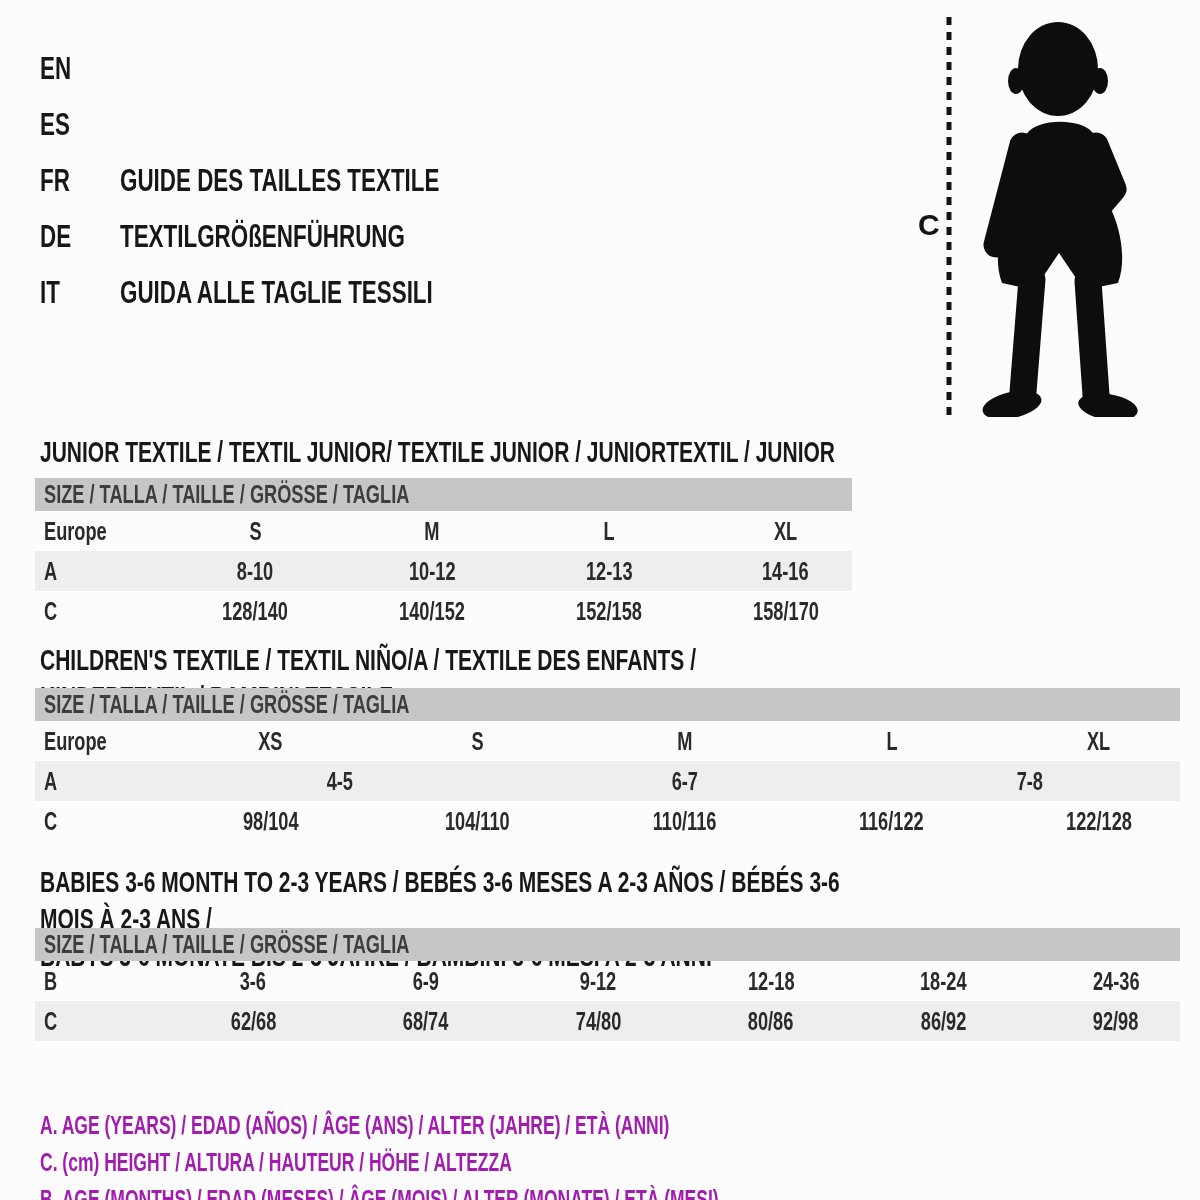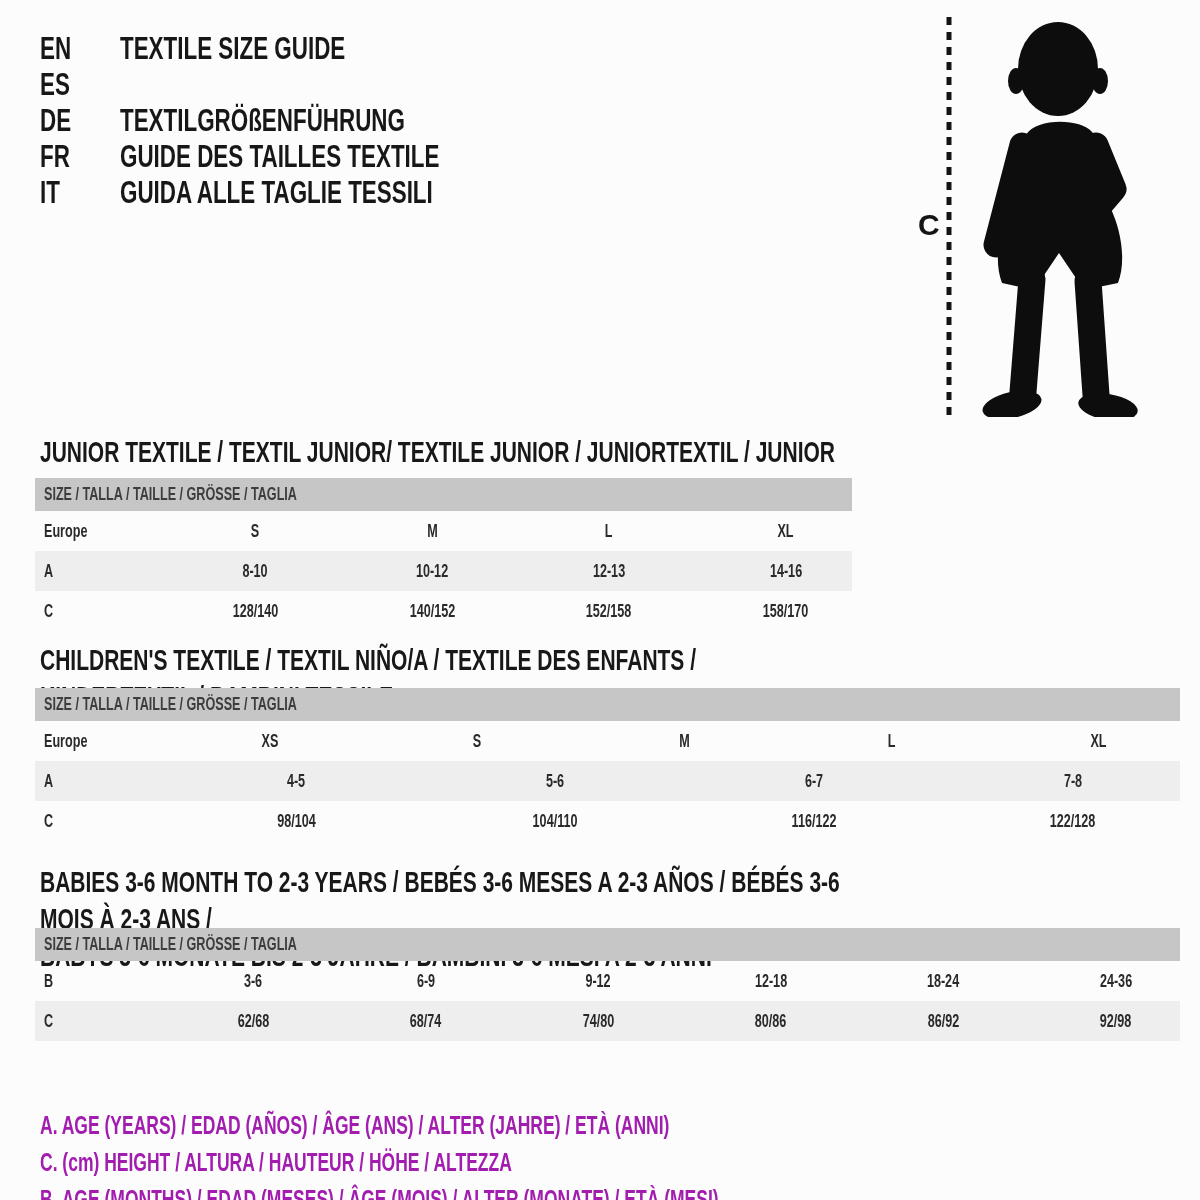--- a/index.html
+++ b/index.html
@@ -9,64 +9,63 @@
     position:relative; width:1200px; height:1200px; overflow:hidden;
     background:#fcfcfc; color:#1d1d1d;
     font-family:"Liberation Sans", sans-serif; font-weight:bold;
   }
   
   .cx  { display:inline-block; transform:scaleX(0.70); transform-origin:0 50%; white-space:pre-line; }
   .cxc { display:inline-block; transform:scaleX(0.70); transform-origin:50% 50%; white-space:nowrap; }
 
   
   .lang { position:absolute; left:40px; top:30px; }
-  .lang-row { display:flex; height:36px; align-items:center; font-size:32px; color:#171717; }
+  .lang-row { display:flex; height:36px; align-items:center; font-size:32px; color:#171717;margin-top:20px; }
   .lang-code { width:80px; flex:0 0 80px; }
 
   
   .figure { position:absolute; left:918px; top:12px; width:240px; height:412px; }
   .dash-line { position:absolute; left:26px; top:5px; }
   .c-label { position:absolute; left:0px; top:196px; font-size:30px; color:#141414; }
   .baby { position:absolute; left:50px; top:5px; }
 
   
   .section-title { position:absolute; left:40px; font-size:30px; line-height:37px; color:#181818; }
 
   
-  .stable { position:absolute; left:35px; font-size:18px; }
+  .stable { position:absolute; left:35px; font-size:26px; }
   .thead { height:33px; background:#c6c6c6; color:#3d3d3d; display:flex; align-items:center; padding-left:9px; }
   .trow  { display:flex; height:40px; align-items:center; color:#2a2a2a;gap:44px; }
   .trow.shade { background:#eeeeee; }
   .tlabel { flex:0 0 110px; width:110px; padding-left:9px; }
   .tcell { flex:1; text-align:center; }
 
   
   .legend { position:absolute; left:40px; top:1107px; color:#a21caf; }
   .legend-line { height:37px; font-size:25px; display:flex; align-items:center; }
 </style>
 </head>
 <body>
 
 <div class="page">
 
   <div class="lang">
     <div class="lang-row">
       <div class="lang-code"><span class="cx">EN</span></div>
-      <div><span class="cx">TEXTILE SIZE GUIDE</span></div>
     </div>
     <div class="lang-row">
       <div class="lang-code"><span class="cx">ES</span></div>
     </div>
     <div class="lang-row">
+      <div class="lang-code"><span class="cx">FR</span></div>
+      <div><span class="cx">GUIDE DES TAILLES TEXTILE</span></div>
+    </div>
+    <div class="lang-row">
       <div class="lang-code"><span class="cx">DE</span></div>
       <div><span class="cx">TEXTILGRÖßENFÜHRUNG</span></div>
-    </div>
-    <div class="lang-row">
-      <div class="lang-code"><span class="cx">FR</span></div>
-      <div><span class="cx">GUIDE DES TAILLES TEXTILE</span></div>
     </div>
     <div class="lang-row">
       <div class="lang-code"><span class="cx">IT</span></div>
       <div><span class="cx">GUIDA ALLE TAGLIE TESSILI</span></div>
     </div>
   </div>
 
   <div class="figure">
     <svg class="dash-line" width="10" height="400">
       <line x1="5" y1="0" x2="5" y2="400" stroke="#141414" stroke-width="5" stroke-dasharray="8 7"></line>
@@ -130,28 +129,28 @@
         <div class="tlabel"><span class="cx">Europe</span></div>
         <div class="tcell"><span class="cxc">XS</span></div>
         <div class="tcell"><span class="cxc">S</span></div>
         <div class="tcell"><span class="cxc">M</span></div>
         <div class="tcell"><span class="cxc">L</span></div>
         <div class="tcell"><span class="cxc">XL</span></div>
       </div>
       <div class="trow shade">
         <div class="tlabel"><span class="cx">A</span></div>
         <div class="tcell"><span class="cxc">4-5</span></div>
-        <div class="tcell"><span class="cxc">5-6</span></div>
         <div class="tcell"><span class="cxc">6-7</span></div>
         <div class="tcell"><span class="cxc">7-8</span></div>
       </div>
       <div class="trow">
         <div class="tlabel"><span class="cx">C</span></div>
         <div class="tcell"><span class="cxc">98/104</span></div>
         <div class="tcell"><span class="cxc">104/110</span></div>
+        <div class="tcell"><span class="cxc">110/116</span></div>
         <div class="tcell"><span class="cxc">116/122</span></div>
         <div class="tcell"><span class="cxc">122/128</span></div>
       </div>
     </div>
 
   <div class="section-title" style="top:863px;">
     <span class="cx">BABIES 3-6 MONTH TO 2-3 YEARS / BEBÉS 3-6 MESES A 2-3 AÑOS / BÉBÉS 3-6 MOIS À 2-3 ANS /
 BABYS 3-6 MONATE BIS 2-3 JAHRE / BAMBINI 3-6 MESI A 2-3 ANNI</span>
   </div>
   <div class="stable" style="top:928px; width:1145px;">

